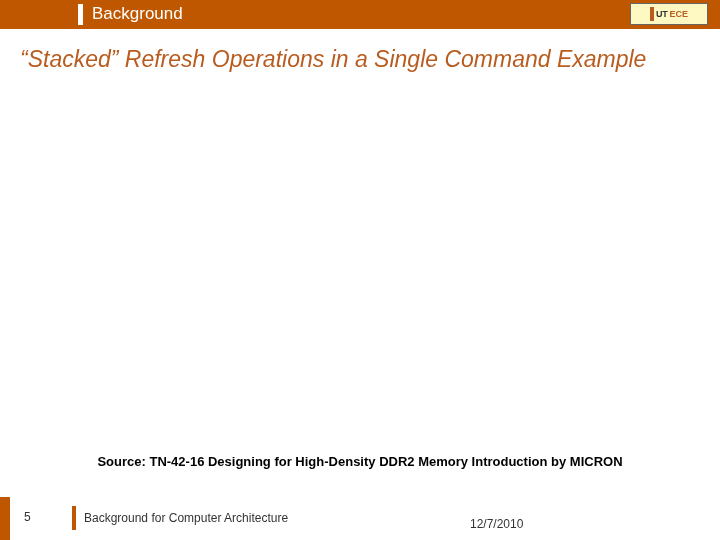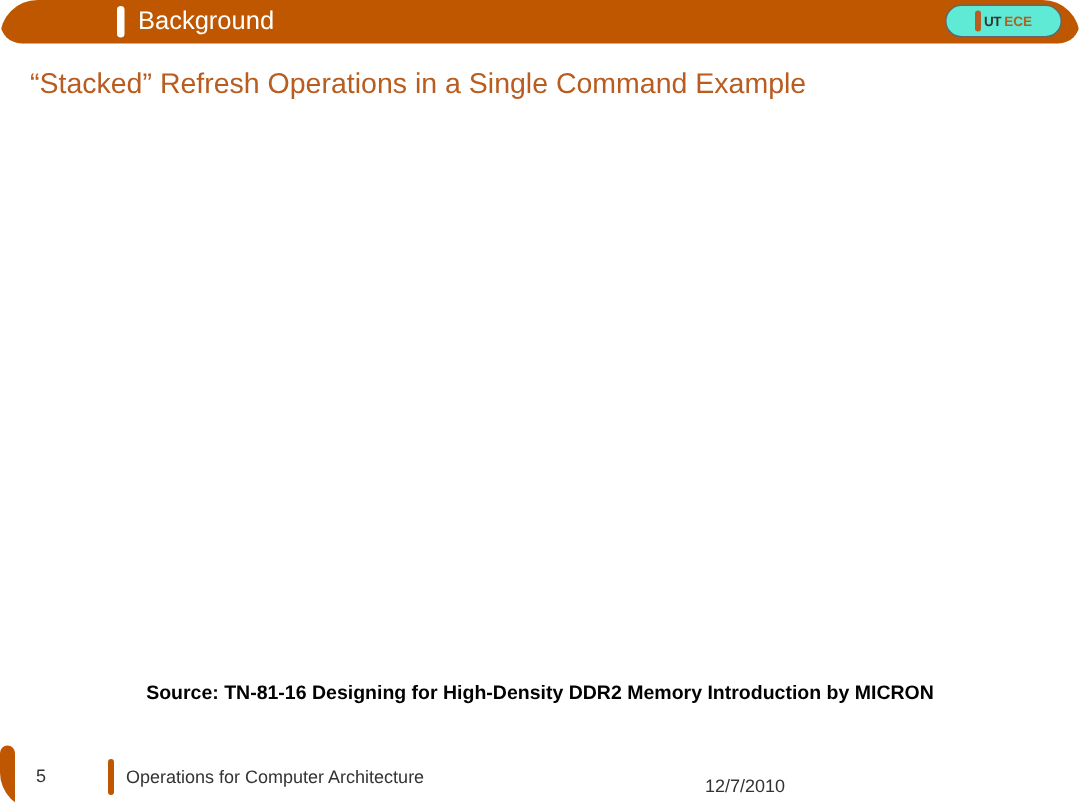--- a/index.html
+++ b/index.html
@@ -1,15 +1,15 @@
 <!DOCTYPE html>
 <html><head>
 <meta charset="utf-8">
 <style>
-  * { margin: 0; padding: 0; box-sizing: border-box; border-radius: 25px; }
+  * { margin: 0; padding: 0; box-sizing: border-box; }
   html, body { width: 720px; height: 540px; font-family: Arial, Helvetica, sans-serif; background: #fff; }
   .slide { width: 720px; height: 540px; position: relative; }
 
   
   .header-bar {
     position: absolute;
     top: 0; left: 0; right: 0;
     height: 29px;
     background: #bf5700; 
     color: #fff;
@@ -27,41 +27,42 @@
     left: 92px;
     top: 4px;
     font-size: 17px;
     font-weight: 400;
     color: #fff;
   }
   .header-logo {
     position: absolute;
     right: 12px; top: 3px;
     width: 78px; height: 22px;
-    background: #5eead4;
+    background: #fef9c3;
     border: 1px solid #666;
     display: flex; align-items: center; justify-content: center;
   }
   .header-logo .tower {
     width: 4px; height: 14px; background: #b85c1f; margin-right: 2px;
   }
   .header-logo .txt {
     font-size: 9px; font-weight: bold; color: #333; letter-spacing: -0.3px;
   }
   .header-logo .ece {
     font-size: 9px; font-weight: bold; color: #b85c1f; margin-left: 2px;
   }
 
   
   .slide-title {
     position: absolute;
     left: 20px; top: 46px;
-    font-size: 19px;
+    font-size: 23px;
     color: #b85c1f;
     font-weight: 400;
+    font-style: italic;
   }
 
   
   .source-line {
     position: absolute;
     left: 0; right: 0;
     top: 454px;
     text-align: center;
     font-size: 13px;
     font-weight: bold;
@@ -110,21 +111,21 @@
     <div class="header-title">Background</div>
     <div class="header-logo">
       <div class="tower"></div>
       <span class="txt">UT</span>
       <span class="ece">ECE</span>
     </div>
   </div>
 
   <div class="slide-title">“Stacked” Refresh Operations in a Single Command Example</div>
 
-  <div class="source-line">Source: TN-81-16 Designing for High-Density DDR2 Memory Introduction by MICRON</div>
+  <div class="source-line">Source: TN-42-16 Designing for High-Density DDR2 Memory Introduction by MICRON</div>
 
   <div class="footer-left-bar"></div>
   <div class="page-num">5</div>
   <div class="footer-accent"></div>
-  <div class="footer-lab">Operations for Computer Architecture</div>
+  <div class="footer-lab">Background for Computer Architecture</div>
   <div class="footer-date">12/7/2010</div>
 
 </div>
 
 </body></html>

